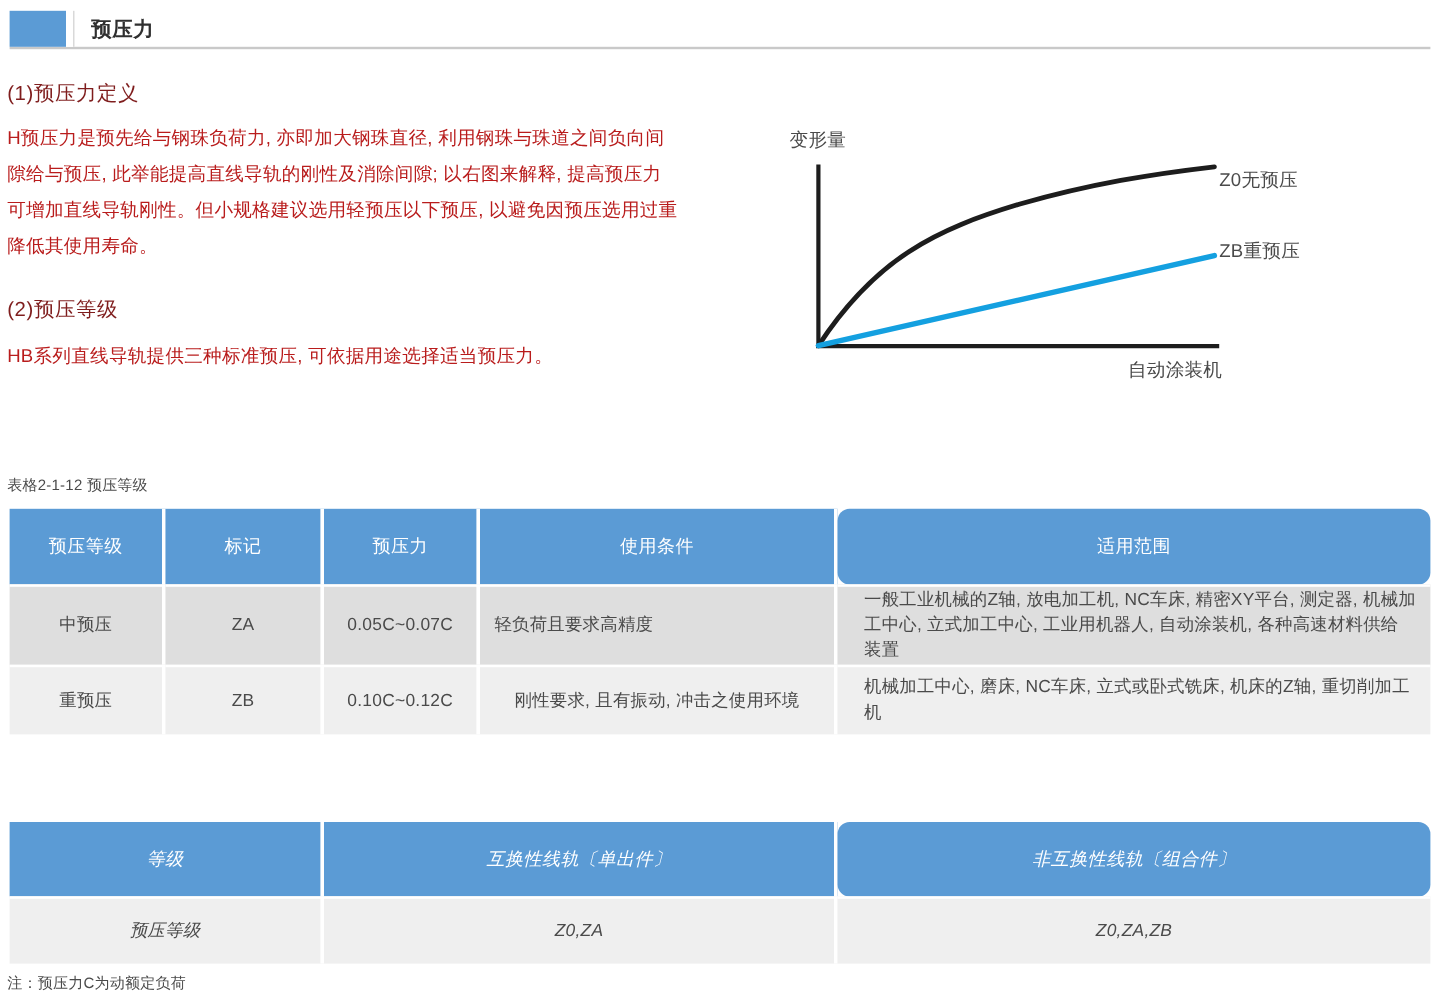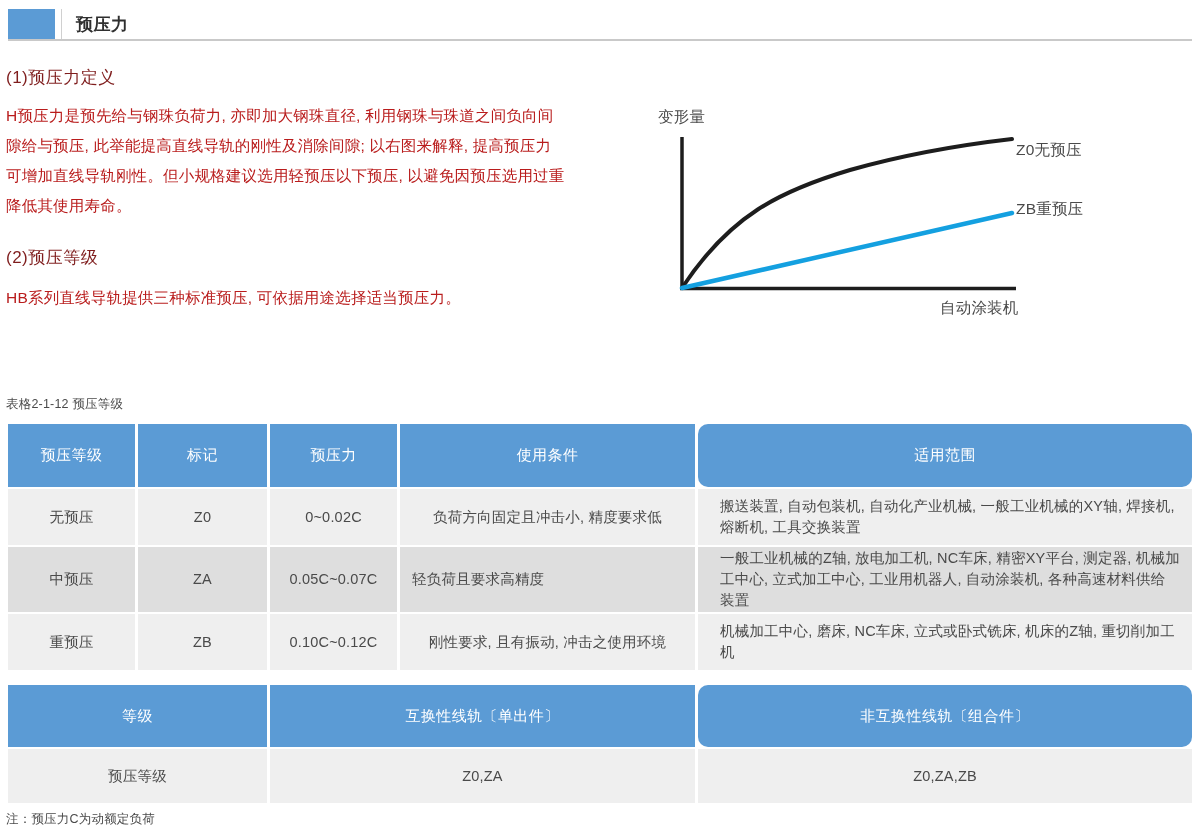--- a/index.html
+++ b/index.html
@@ -104,21 +104,21 @@
   
   .grid {
     position: absolute;
     left: 8px;
     width: 1184px;
     border-collapse: separate;
     border-spacing: 0;
     table-layout: fixed;
   }
   #table-1 { top: 424px; }
-  #table-2 { top: 685px; }
+  #table-2 { top: 685px; font-style: italic; }
 
   .grid th {
     background: #5b9bd5;
     color: #ffffff;
     font-weight: normal;
     font-size: 15px;
     letter-spacing: .4px;
     text-align: center;
     vertical-align: middle;
     border-right: 3px solid #ffffff;
@@ -205,27 +205,20 @@
     <thead>
       <tr>
         <th>预压等级</th>
         <th>标记</th>
         <th>预压力</th>
         <th>使用条件</th>
         <th>适用范围</th>
       </tr>
     </thead>
     <tbody>
-      <tr class="row-odd">
-        <td class="c-center">无预压</td>
-        <td class="c-center">Z0</td>
-        <td class="c-center">0~0.02C</td>
-        <td class="c-center">负荷方向固定且冲击小, 精度要求低</td>
-        <td class="c-wrap">搬送装置, 自动包装机, 自动化产业机械, 一般工业机械的XY轴, 焊接机, 熔断机, 工具交换装置</td>
-      </tr>
       <tr class="row-even">
         <td class="c-center">中预压</td>
         <td class="c-center">ZA</td>
         <td class="c-center">0.05C~0.07C</td>
         <td class="c-left">轻负荷且要求高精度</td>
         <td class="c-wrap">一般工业机械的Z轴, 放电加工机, NC车床, 精密XY平台, 测定器, 机械加工中心, 立式加工中心, 工业用机器人, 自动涂装机, 各种高速材料供给装置</td>
       </tr>
       <tr class="row-odd">
         <td class="c-center">重预压</td>
         <td class="c-center">ZB</td>

